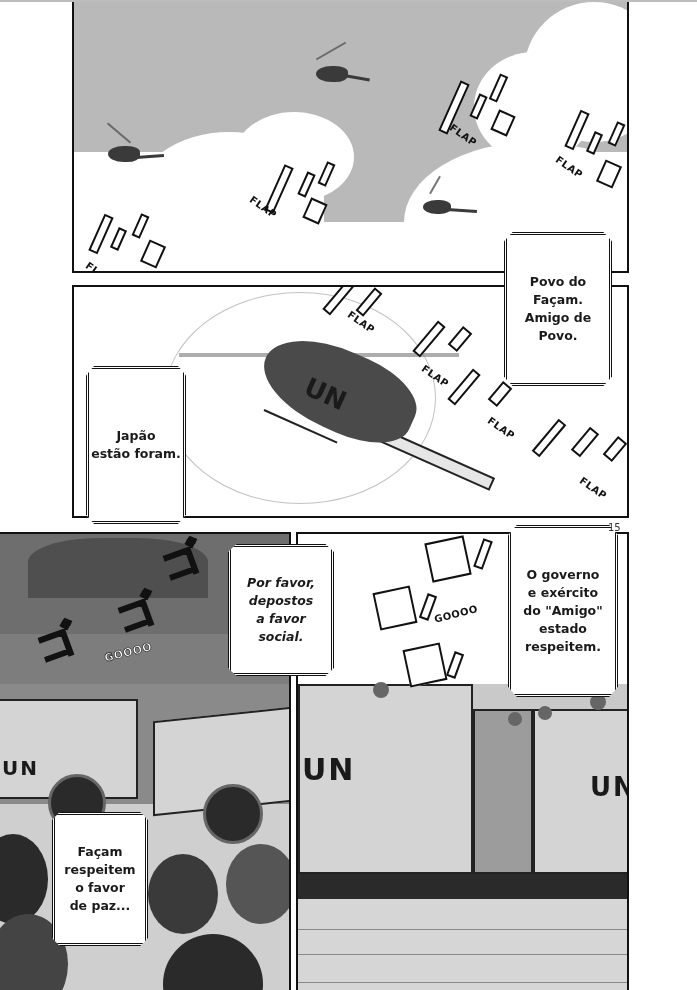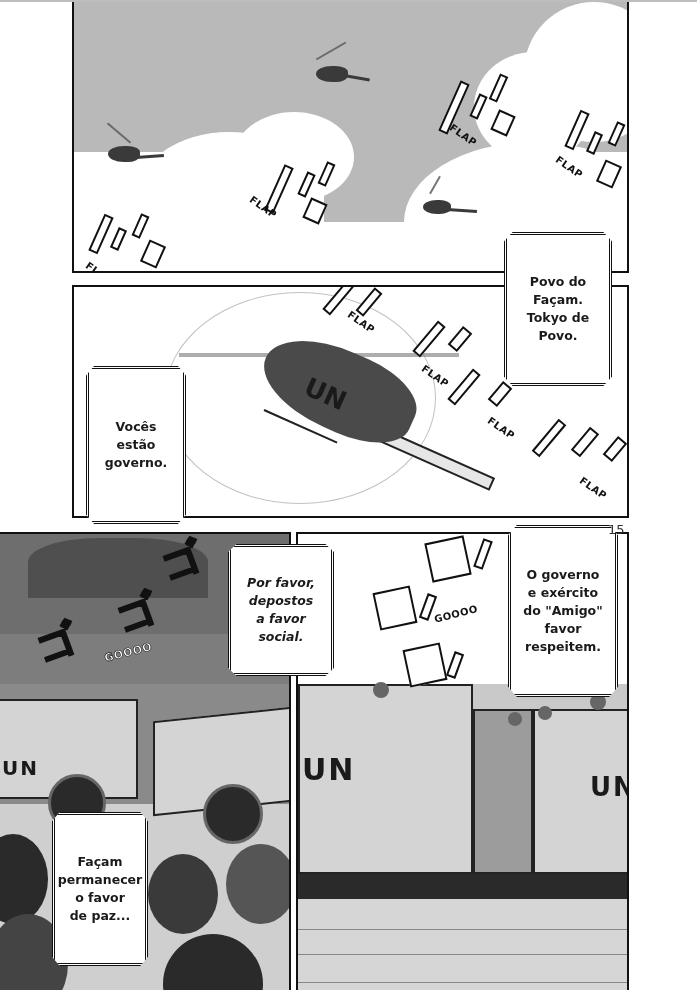--- a/index.html
+++ b/index.html
@@ -34,21 +34,21 @@
   .skid { position:absolute; height:2px; background:#222; transform:rotate(24deg); transform-origin:left center; }
 
   .building { position:absolute; background:#555; }
   .veh { position:absolute; background:#d4d4d4; border:2px solid #222; box-sizing:border-box; }
   .veh-dark { background:#9c9c9c; }
   .wheel { position:absolute; border-radius:50%; background:#2a2a2a; border:3px solid #666; box-sizing:border-box; }
   .un-text { position:absolute; font-family:"DejaVu Sans", sans-serif; font-weight:bold; color:#1a1a1a; letter-spacing:2px; }
   .head { position:absolute; border-radius:50%; background:#2a2a2a; }
   .ground { position:absolute; background:#d9d9d9; }
   .stripe { position:absolute; height:1px; background:#888; }
-  .pagenum { position:absolute; left:608px; top:522px; font-family:"DejaVu Sans", sans-serif; font-size:13px; color:#333; }
+  .pagenum { position:absolute; left:608px; top:522px; font-family:"DejaVu Sans", sans-serif; font-size:10px; color:#333; }
 </style>
 </head>
 <body>
 
 <div class="topbar"></div>
 
 <div class="panel" id="p1">
   <div class="sky" style="left:0;top:0;width:557px;height:150px;"></div>
   <div class="sky" style="left:250px;top:100px;width:200px;height:120px;"></div>
   <div class="sky" style="left:380px;top:60px;width:180px;height:90px;"></div>
@@ -122,27 +122,27 @@
 
   <div class="sfx-block" style="left:470px;top:130px;width:10px;height:42px;transform:rotate(40deg);"></div>
   <div class="sfx-block" style="left:505px;top:140px;width:12px;height:30px;transform:rotate(40deg);"></div>
   <div class="sfx-block" style="left:535px;top:150px;width:12px;height:24px;transform:rotate(40deg);"></div>
   <div class="sfx-text" style="left:510px;top:188px;transform:rotate(35deg);">FLAP</div>
 </div>
 
 <div class="bubble" style="left:504px;top:232px;width:108px;height:154px;">
   <span>Povo do</span>
   <span>Façam.</span>
-  <span>Tokyo de</span>
+  <span>Amigo de</span>
   <span>Povo.</span>
 </div>
 
 <div class="bubble" style="left:86px;top:366px;width:100px;height:158px;">
-  <span>Vocês</span>
-  <span>estão governo.</span>
+  <span>Japão</span>
+  <span>estão foram.</span>
 </div>
 
 <div class="panel" id="p3">
   <div class="building" style="left:0;top:0;width:293px;height:150px;background:#6e6e6e;"></div>
   <div class="building" style="left:30px;top:4px;width:180px;height:60px;background:#4f4f4f;border-radius:40% 40% 0 0;"></div>
   <div class="building" style="left:0;top:100px;width:293px;height:50px;background:#7d7d7d;"></div>
   <div class="ground" style="left:0;top:270px;width:293px;height:190px;background:#cfcfcf;"></div>
 
   <div class="veh" style="left:0;top:165px;width:140px;height:100px;"></div>
   <div class="un-text" style="left:4px;top:222px;font-size:20px;">UN</div>
@@ -192,24 +192,24 @@
   <span>Por favor,</span>
   <span>depostos</span>
   <span>a favor</span>
   <span>social.</span>
 </div>
 
 <div class="bubble" style="left:508px;top:525px;width:110px;height:172px;">
   <span>O governo</span>
   <span>e exército</span>
   <span>do "Amigo"</span>
-  <span>favor</span>
+  <span>estado</span>
   <span>respeitem.</span>
 </div>
 
-<div class="bubble" style="left:52px;top:812px;width:96px;height:154px;">
+<div class="bubble" style="left:52px;top:812px;width:96px;height:134px;">
   <span>Façam</span>
-  <span>permanecer</span>
+  <span>respeitem</span>
   <span>o favor</span>
   <span>de paz...</span>
 </div>
 
 <div class="pagenum">15</div>
 
 </body></html>

